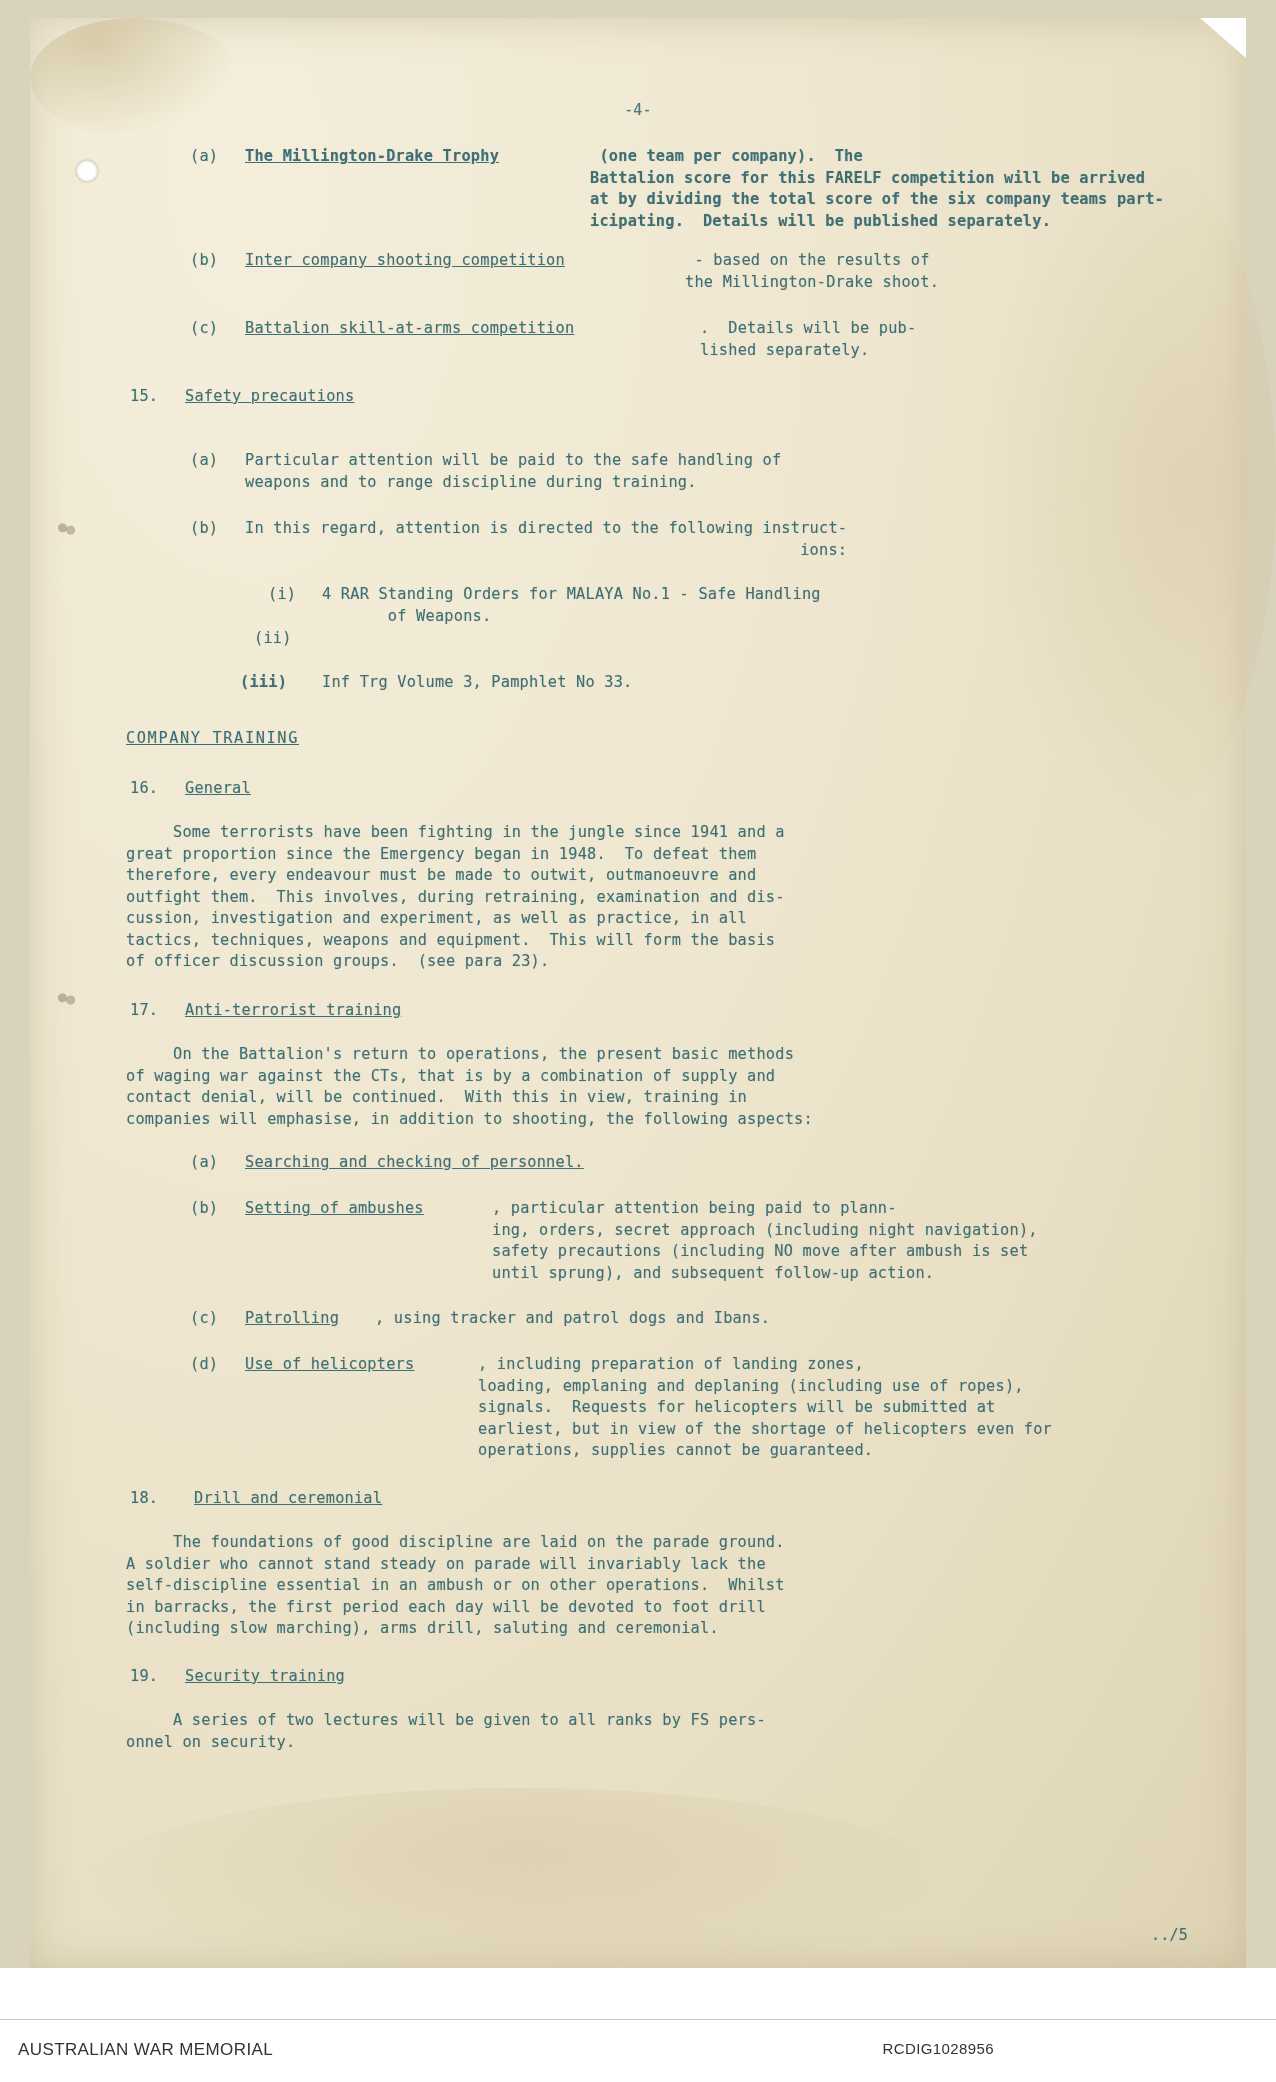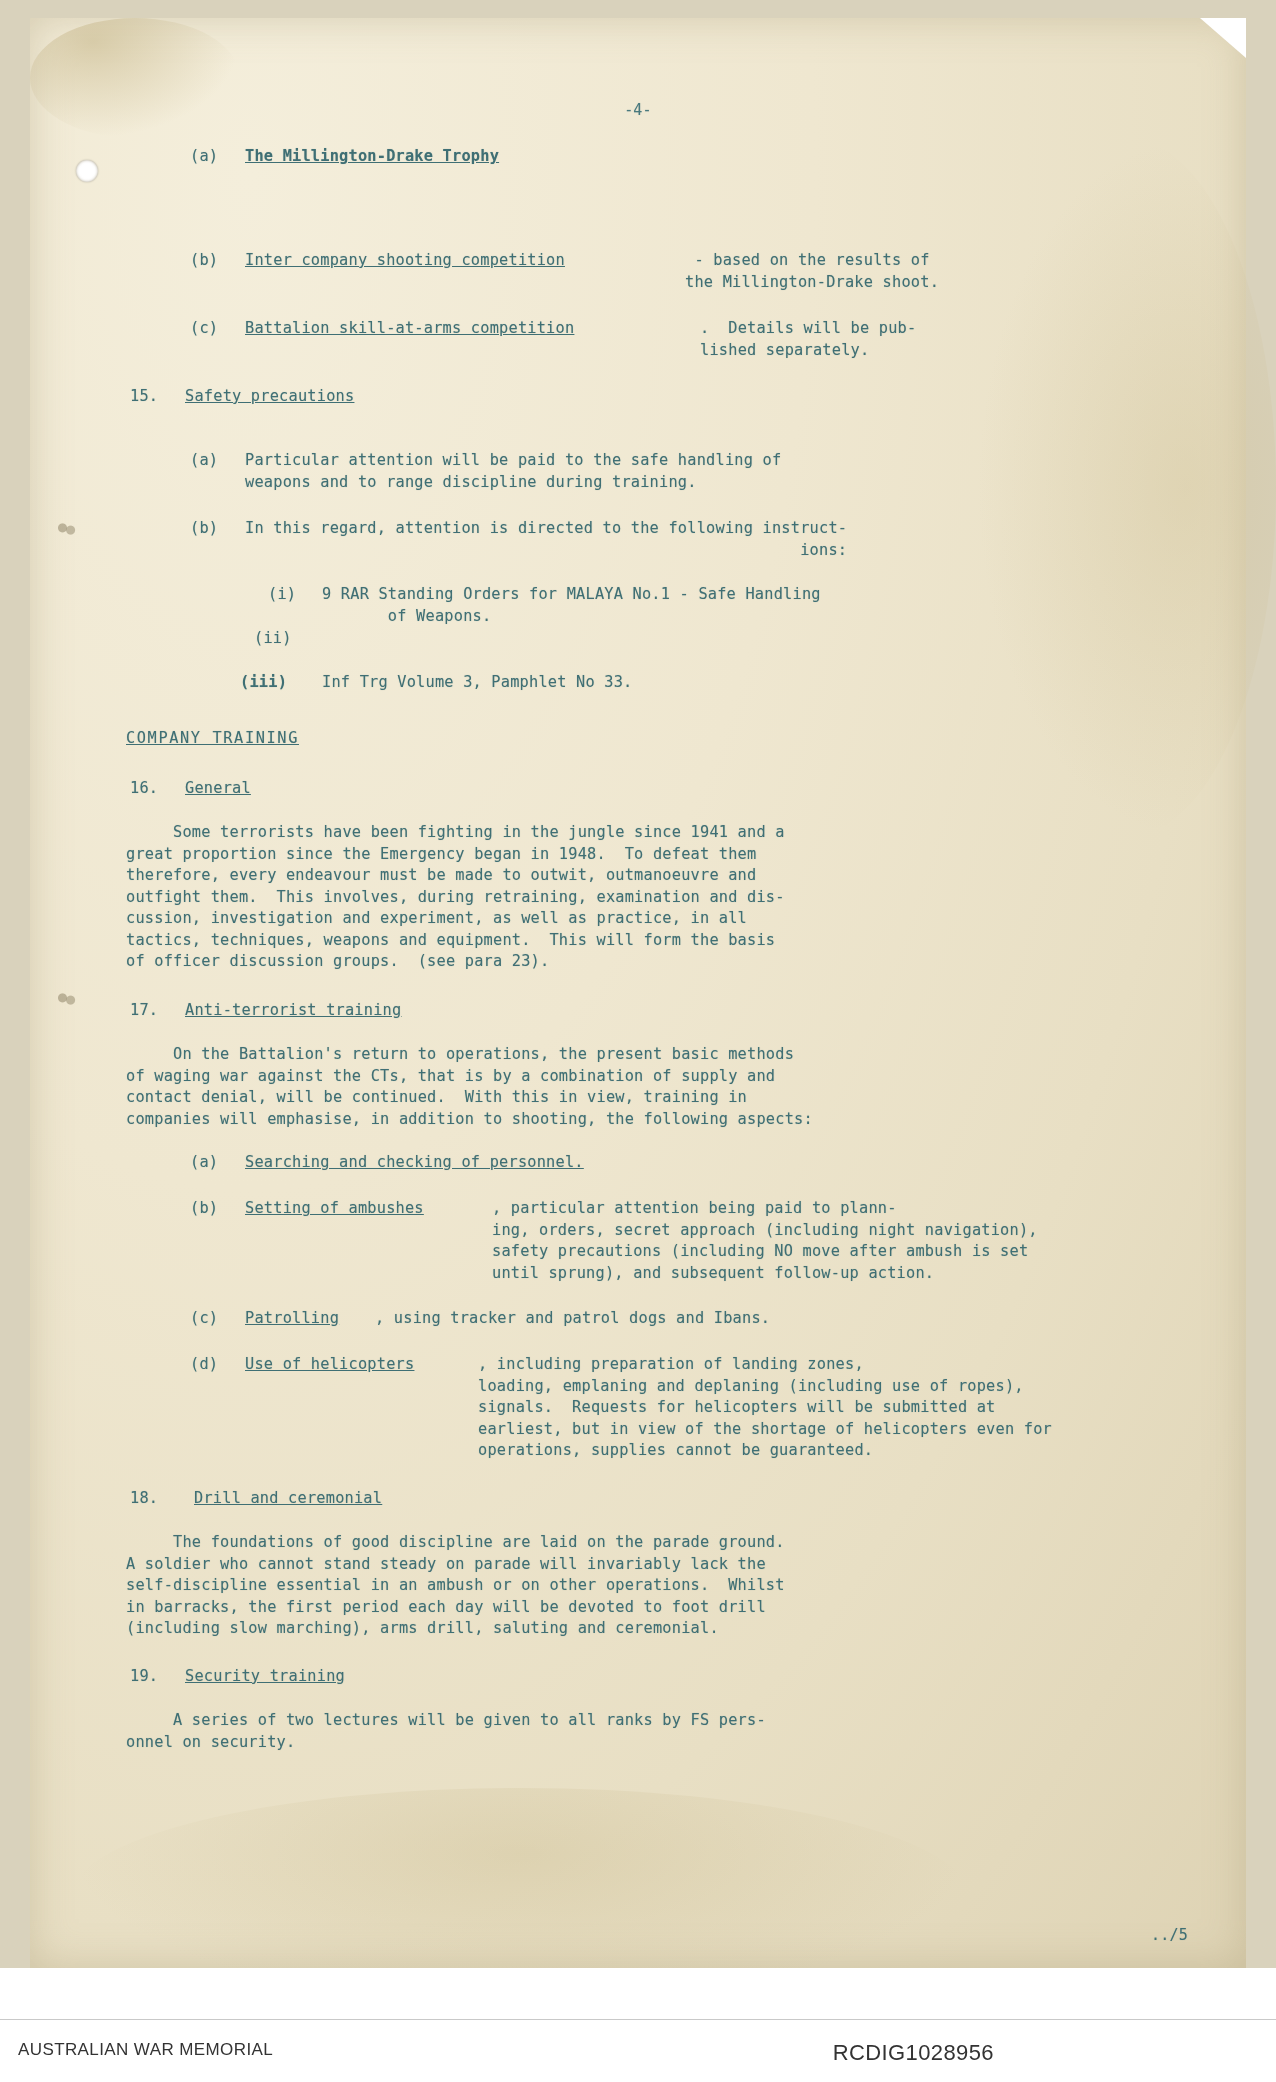--- a/index.html
+++ b/index.html
@@ -140,21 +140,21 @@
     font-family: "Liberation Sans", sans-serif;
     font-size: 17px;
     letter-spacing: 0.4px;
     color: #333333;
   }
   #archive-id {
     position: absolute;
     right: 18px;
     top: 20px;
     font-family: "Liberation Sans", sans-serif;
-    font-size: 22px;
+    font-size: 15px;
     letter-spacing: 0.4px;
     color: #333333;
   }
   #banner-left-fill {
     position: absolute;
     left: 0;
     bottom: 62px;
     width: 1276px;
     height: 52px;
     background: #ffffff;
@@ -174,20 +174,24 @@
     <div class="punch-hole" id="punch-hole-1"></div>
     <div class="staple-mark" id="staple-1"></div>
     <div class="staple-mark" id="staple-2"></div>
 
     <div id="typed">
 
       <div class="page-num">-4-</div>
 
       <div class="block" style="left:160px; top:128px;">(a)</div>
       <div class="block bold-type" style="left:215px; top:128px;"><span class="u">The Millington-Drake Trophy</span></div>
+      <div class="block bold-type" style="left:560px; top:128px;"> (one team per company).  The
+Battalion score for this FARELF competition will be arrived
+at by dividing the total score of the six company teams part-
+icipating.  Details will be published separately.</div>
 
       <div class="block" style="left:160px; top:232px;">(b)</div>
       <div class="block" style="left:215px; top:232px;"><span class="u">Inter company shooting competition</span></div>
       <div class="block" style="left:655px; top:232px;"> - based on the results of
 the Millington-Drake shoot.</div>
 
       <div class="block" style="left:160px; top:300px;">(c)</div>
       <div class="block" style="left:215px; top:300px;"><span class="u">Battalion skill-at-arms competition</span></div>
       <div class="block" style="left:670px; top:300px;">.  Details will be pub-
 lished separately.</div>
@@ -197,21 +201,21 @@
 
       <div class="block" style="left:160px; top:432px;">(a)</div>
       <div class="block" style="left:215px; top:432px;">Particular attention will be paid to the safe handling of
 weapons and to range discipline during training.</div>
 
       <div class="block" style="left:160px; top:500px;">(b)</div>
       <div class="block" style="left:215px; top:500px;text-align:right;">In this regard, attention is directed to the following instruct-
 ions:</div>
 
       <div class="block" style="left:238px; top:566px;">(i)</div>
-      <div class="block" style="left:292px; top:566px;">9 RAR Standing Orders for MALAYA No.1 - Safe Handling
+      <div class="block" style="left:292px; top:566px;">4 RAR Standing Orders for MALAYA No.1 - Safe Handling
        of Weapons.</div>
 
       <div class="block" style="left:224px; top:610px;">(ii)</div>
 
       <div class="block" style="left:210px; top:654px;font-weight:bold;">(iii)</div>
       <div class="block" style="left:292px; top:654px;">Inf Trg Volume 3, Pamphlet No 33.</div>
 
       <div class="block heading" style="left:96px; top:710px; letter-spacing:1.6px;">COMPANY TRAINING</div>
 
       <div class="block" style="left:100px; top:760px;">16.</div>

